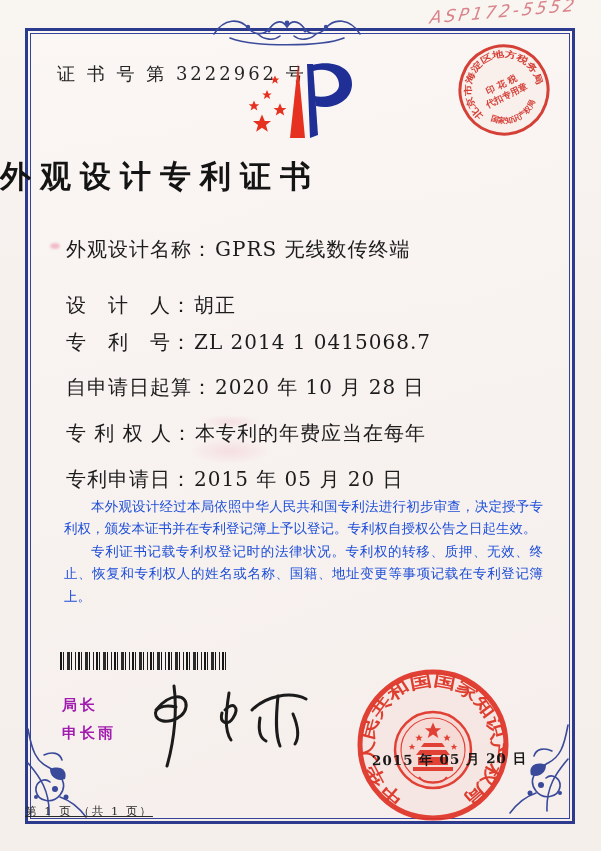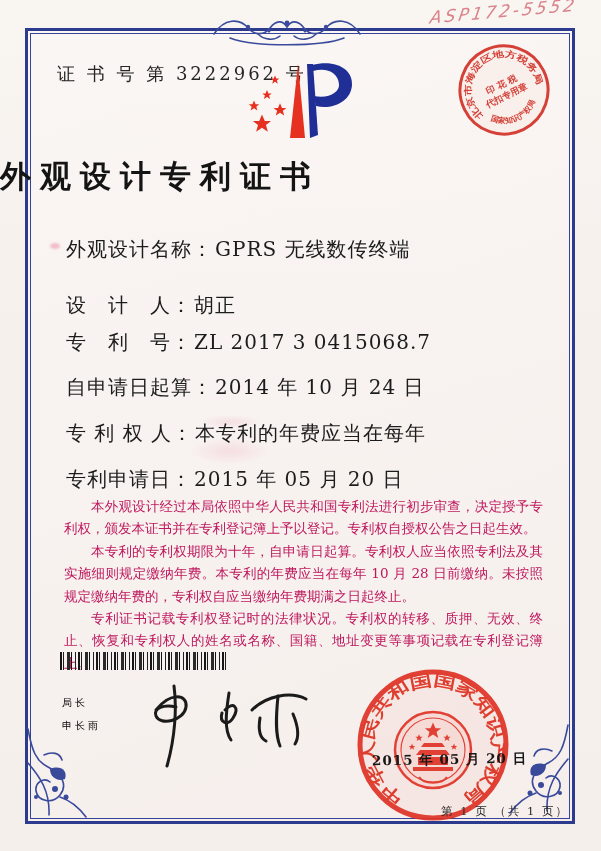--- a/index.html
+++ b/index.html
@@ -19,47 +19,47 @@
   .logo{position:absolute;left:240px;top:58px;width:116px;height:94px;}
   .title{
     position:absolute;left:0;right:0;top:156px;text-align:left;
     font-size:31px;font-weight:bold;letter-spacing:9px;color:#141414;
   }
   .field{position:absolute;left:66px;font-size:20px;letter-spacing:1px;color:#1c1c1c;white-space:nowrap;}
   .field .v{margin-left:2px;}
   .f0{top:236px}.f1{top:292px}.f2{top:329px}.f3{top:374px}.f4{top:420px}.f5{top:466px}
   .body-text{
     position:absolute;left:64px;top:495px;width:479px;
-    font-size:13.5px;line-height:22.4px;text-align:justify;color:#be185d;
+    font-size:13.5px;line-height:22.4px;text-align:justify;color:#1d4ed8;
   }
   .body-text p{margin:0;text-indent:2em;}
   .barcode{
     position:absolute;left:60px;top:652px;width:168px;height:18px;
     background:repeating-linear-gradient(90deg,
       #161616 0px,#161616 2px,transparent 2px,transparent 3px,
       #1d1d1d 3px,#1d1d1d 4px,transparent 4px,transparent 7px,
       #2a2a2a 7px,#2a2a2a 10px,transparent 10px,transparent 11px,
       #111 11px,#111 12px,transparent 12px,transparent 15px,
       #202020 15px,#202020 16px,transparent 16px,transparent 18px);
   }
-  .signer{position:absolute;left:62px;top:696px;font-size:10px;letter-spacing:3px;color:#000000;}
+  .signer{position:absolute;left:62px;top:696px;font-size:15px;letter-spacing:3px;color:#a21caf;font-weight:bold;}
   .signer div{margin-bottom:9px;}
   .signature{position:absolute;left:130px;top:676px;width:190px;height:96px;}
   .seal{position:absolute;left:354px;top:666px;width:158px;height:158px;opacity:.92;}
   .date-stamp{
     position:absolute;left:372px;top:751px;font-size:13.5px;font-weight:bold;
     letter-spacing:1px;color:#161616;transform:rotate(-1deg);z-index:5;
   }
   .tax-stamp{position:absolute;left:454px;top:40px;width:100px;height:100px;transform:rotate(-26deg);opacity:.88;z-index:6;}
   .handwriting{
     position:absolute;left:430px;top:1px;font-size:17px;color:rgba(211,110,120,.85);
     font-family:"DejaVu Sans","Liberation Sans",sans-serif;font-style:italic;
     letter-spacing:3px;transform:rotate(-5deg) skewX(-14deg);white-space:nowrap;
   }
-  .footer{position:absolute;left:25px;width:544px;top:804px;text-align:right;font-size:11.5px;letter-spacing:2px;color:#2a2a2a;}
+  .footer{position:absolute;left:25px;width:544px;top:804px;text-align:left;font-size:11.5px;letter-spacing:2px;color:#2a2a2a;text-decoration:underline;}
   .ornament-top{position:absolute;left:212px;top:13px;width:150px;height:38px;}
   .ornament-bl{position:absolute;left:22px;top:727px;width:70px;height:92px;}
   .ornament-br{position:absolute;left:504px;top:723px;width:70px;height:92px;transform:scaleX(-1);}
   .artifact1{position:absolute;left:190px;top:438px;width:80px;height:26px;border-radius:50%;
     background:radial-gradient(closest-side,rgba(235,150,170,.22),rgba(235,150,170,0));}
   .artifact2{position:absolute;left:50px;top:243px;width:10px;height:6px;border-radius:50%;
     background:rgba(235,120,150,.45);filter:blur(1px);}
   .artifact3{position:absolute;left:200px;top:415px;width:60px;height:14px;border-radius:50%;
     background:radial-gradient(closest-side,rgba(230,140,160,.18),rgba(230,140,160,0));}
 </style>
@@ -139,35 +139,34 @@
 
 <div class="title">外观设计专利证书</div>
 
 <div class="field f0">
   <span>外观设计名称：</span><span class="v">GPRS 无线数传终端</span>
 </div>
 <div class="field f1">
   <span>设　计　人：</span><span class="v">胡正</span>
 </div>
 <div class="field f2">
-  <span>专　利　号：</span><span class="v">ZL 2017 3 0415068.7</span>
+  <span>专　利　号：</span><span class="v">ZL 2014 1 0415068.7</span>
 </div>
 <div class="field f3">
-  <span>自申请日起算：</span><span class="v">2014 年 10 月 24 日</span>
+  <span>自申请日起算：</span><span class="v">2020 年 10 月 28 日</span>
 </div>
 <div class="field f4">
   <span>专 利 权 人：</span><span class="v">本专利的年费应当在每年</span>
 </div>
 <div class="field f5">
   <span>专利申请日：</span><span class="v">2015 年 05 月 20 日</span>
 </div>
 
 <div class="body-text">
   <p>本外观设计经过本局依照中华人民共和国专利法进行初步审查，决定授予专利权，颁发本证书并在专利登记簿上予以登记。专利权自授权公告之日起生效。</p>
-  <p>本专利的专利权期限为十年，自申请日起算。专利权人应当依照专利法及其实施细则规定缴纳年费。本专利的年费应当在每年 10 月 28 日前缴纳。未按照规定缴纳年费的，专利权自应当缴纳年费期满之日起终止。</p>
   <p>专利证书记载专利权登记时的法律状况。专利权的转移、质押、无效、终止、恢复和专利权人的姓名或名称、国籍、地址变更等事项记载在专利登记簿上。</p>
 </div>
 
 <div class="barcode"></div>
 
 <div class="signer">
   <div>局长</div>
   <div>申长雨</div>
 </div>
 

